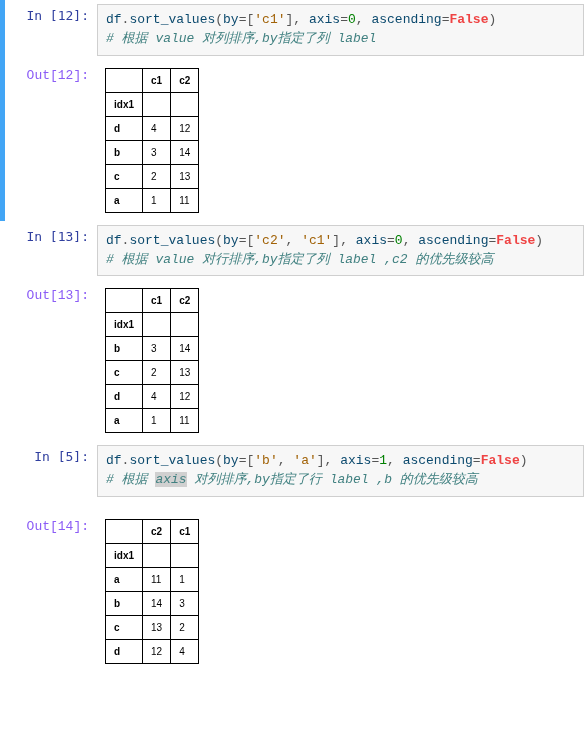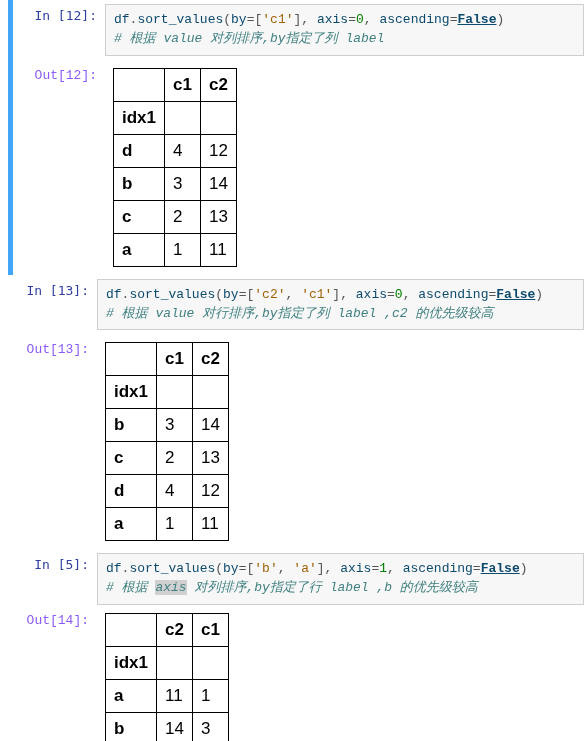--- a/index.html
+++ b/index.html
@@ -10,21 +10,21 @@
     font-size: 13px;
     background: #fff;
     width: 584px;
   }
   .cell {
     border-left: 5px solid transparent;
     padding: 4px 0;
     display: flex;
     flex-direction: column;
   }
-  .cell.running { border-left-color: #42A5F5; margin-left: 8px; }
+  .cell.running { border-left-color: #42A5F5; }
   .row {
     display: flex;
     align-items: flex-start;
   }
   .prompt {
     width: 92px;
     text-align: right;
     padding: 4px 8px 4px 0;
     font-family: Consolas, monospace;
     white-space: nowrap;
@@ -39,29 +39,29 @@
     line-height: 1.45;
     white-space: pre;
     overflow: hidden;
   }
   .output-area {
     padding: 4px 8px;
   }
   .tok-ident { color: #0c4a6e; }
   .tok-str { color: #a16207; }
   .tok-num { color: #008000; }
-  .tok-kw { color: #0c4a6e; font-weight: bold; text-decoration: underline; }
+  .tok-kw { color: #ef4444; font-weight: bold; }
   .tok-op { color: #555; }
   .tok-comment { color: #408080; font-style: italic; }
   .sel { background: #d0d0d0; }
 
   table.df {
     border-collapse: collapse;
     font-family: Arial, sans-serif;
-    font-size: 17px;
+    font-size: 10px;
   }
   table.df th, table.df td {
     border: 1px solid #000;
     padding: 6px 8px;
     text-align: left;
   }
   table.df th {
     font-weight: bold;
   }
   .blank-th { }
@@ -165,21 +165,21 @@
           </table>
         </div>
       </div>
     </div>
     <div class="cell">
       <div class="row">
         <div class="prompt in">In  [5]:</div>
         <div class="code-area"><span class="tok-ident">df</span><span class="tok-op">.</span><span class="tok-ident">sort_values</span><span class="tok-op">(</span><span class="tok-ident">by</span><span class="tok-op">=</span><span class="tok-op">[</span><span class="tok-str">'b'</span><span class="tok-op">,</span> <span class="tok-str">'a'</span><span class="tok-op">]</span><span class="tok-op">,</span> <span class="tok-ident">axis</span><span class="tok-op">=</span><span class="tok-num">1</span><span class="tok-op">,</span> <span class="tok-ident">ascending</span><span class="tok-op">=</span><span class="tok-kw">False</span><span class="tok-op">)</span>
 <span class="tok-comment"># 根据 <span class="sel">axis</span> 对列排序,by指定了行 label ,b 的优先级较高</span></div>
       </div>
-      <div class="row" style="margin-top:4px">
+      <div class="row" style="margin-top:18px">
         <div class="prompt out">Out[14]:</div>
         <div class="output-area">
           <table class="df">
             <thead>
               <tr>
                 <th class="blank-th"></th>
                 <th>c2</th>
                 <th>c1</th>
               </tr>
               <tr>

